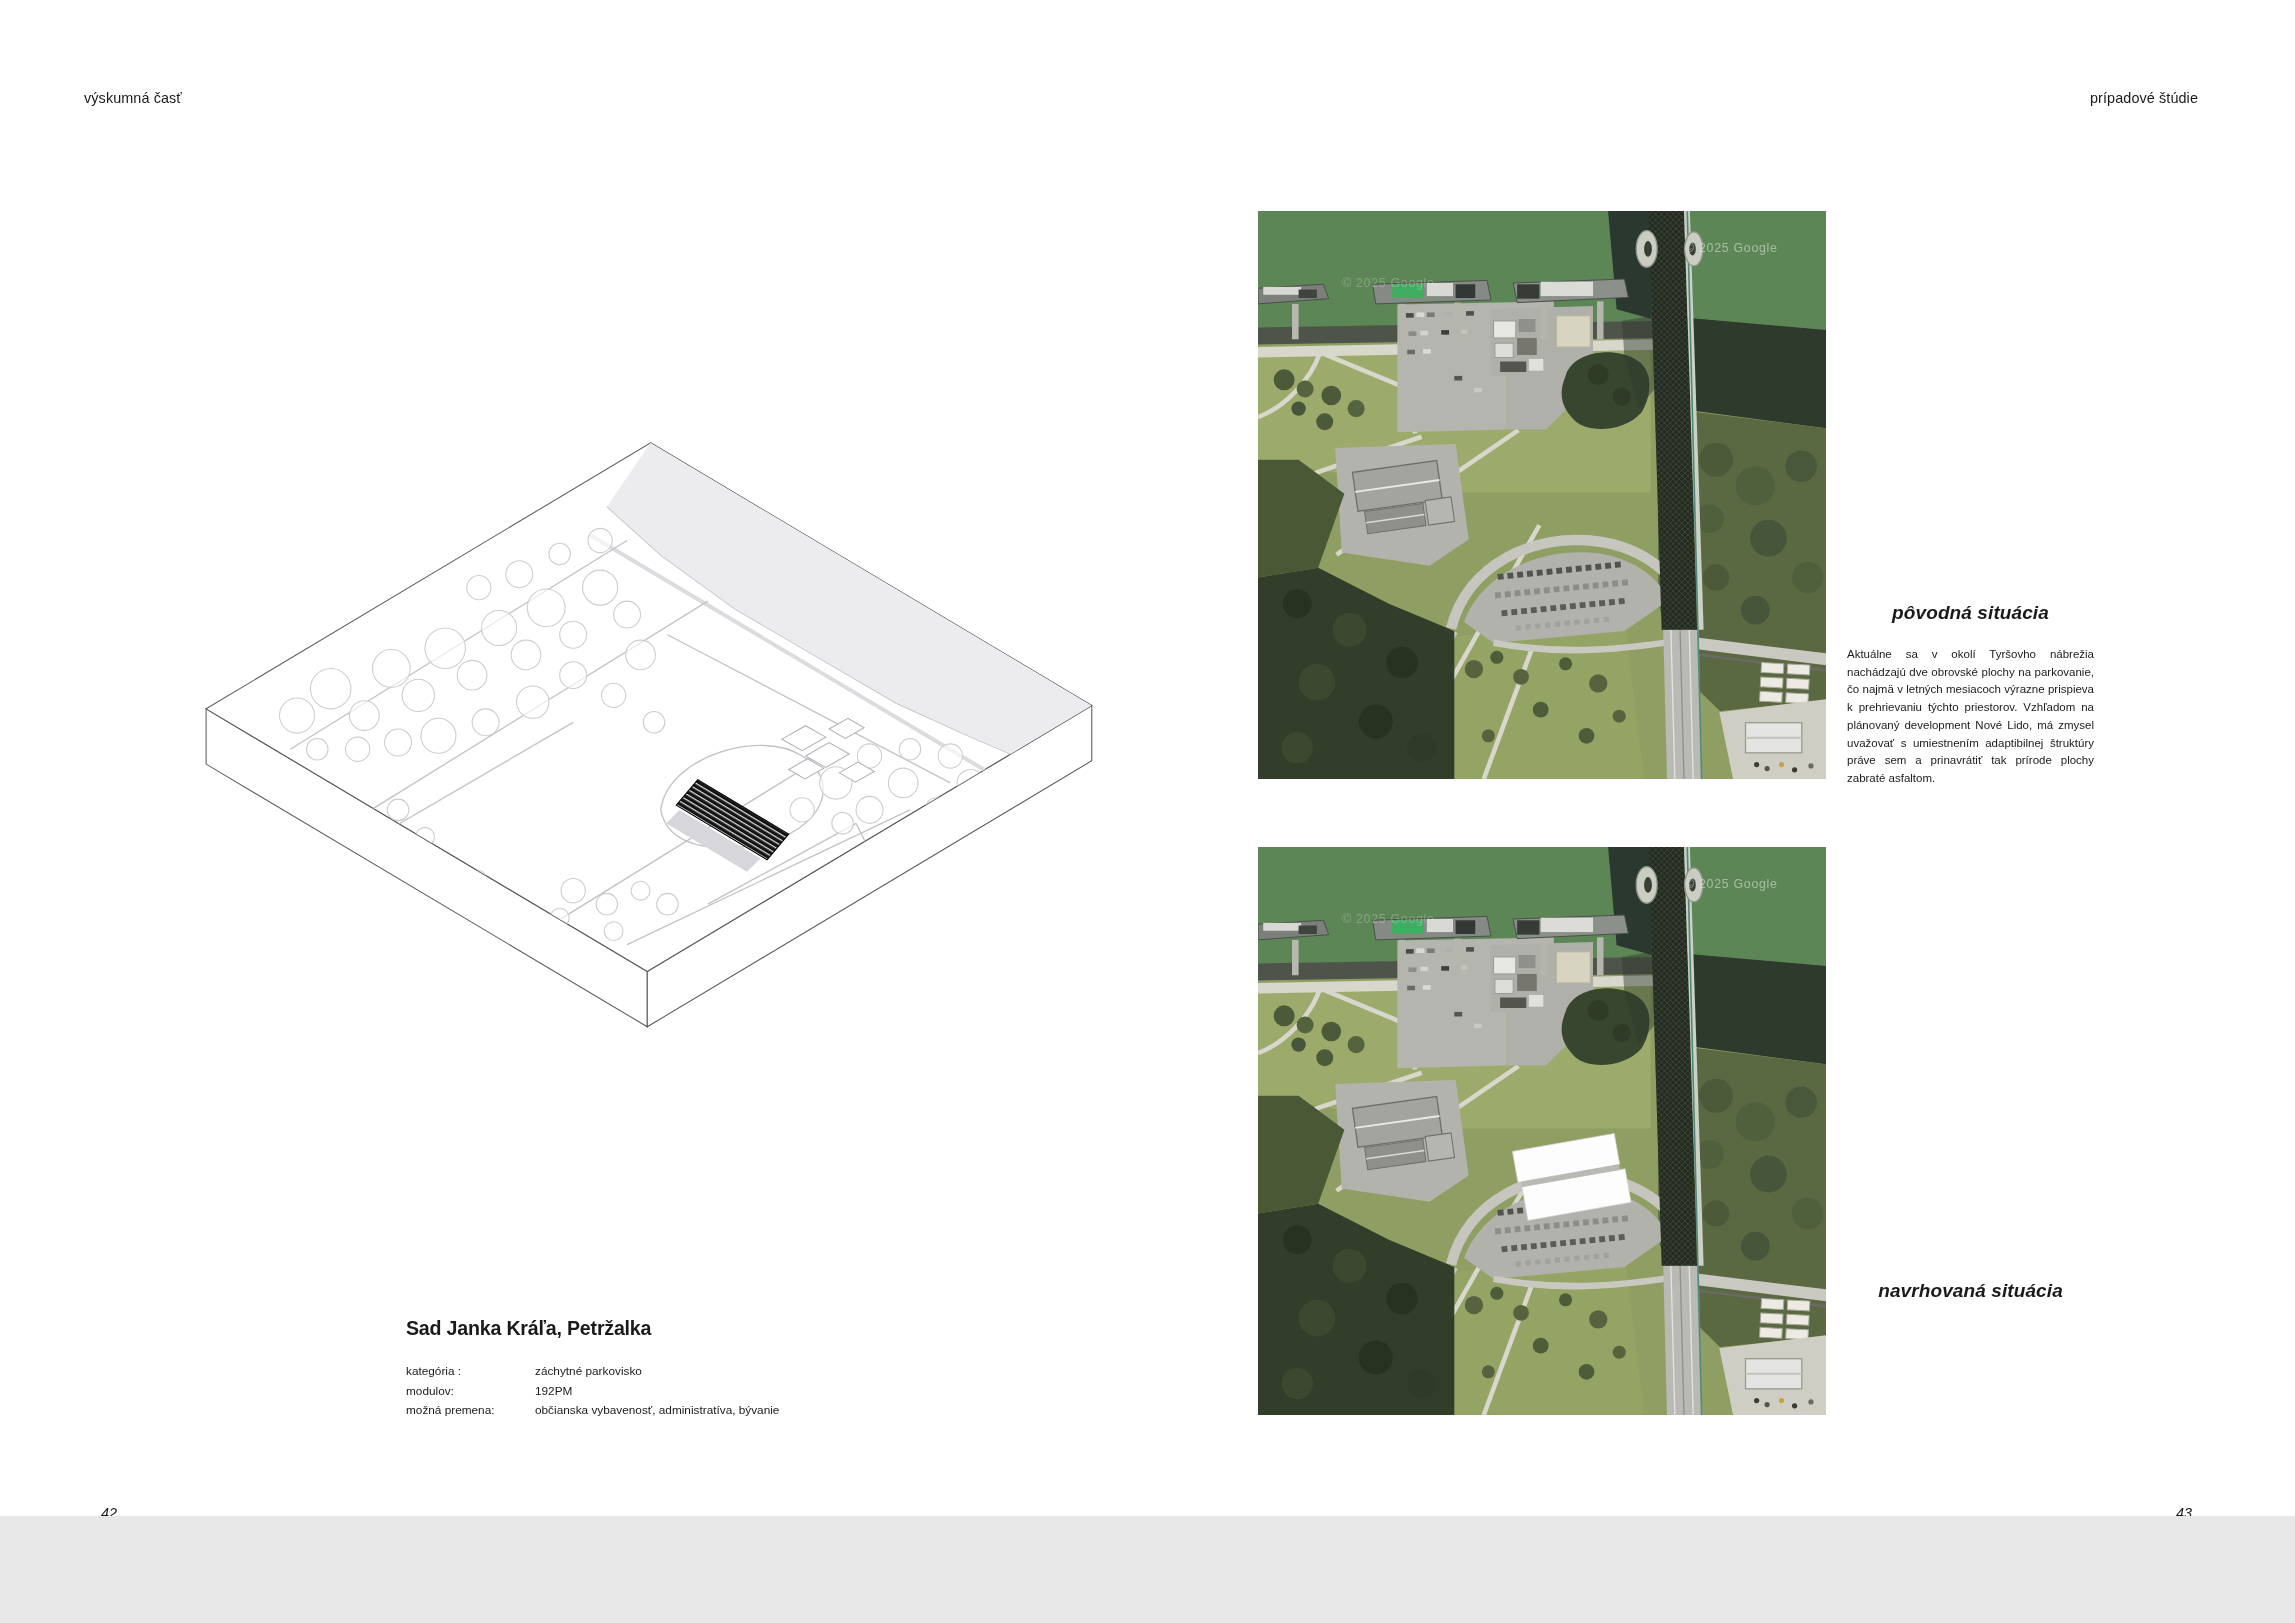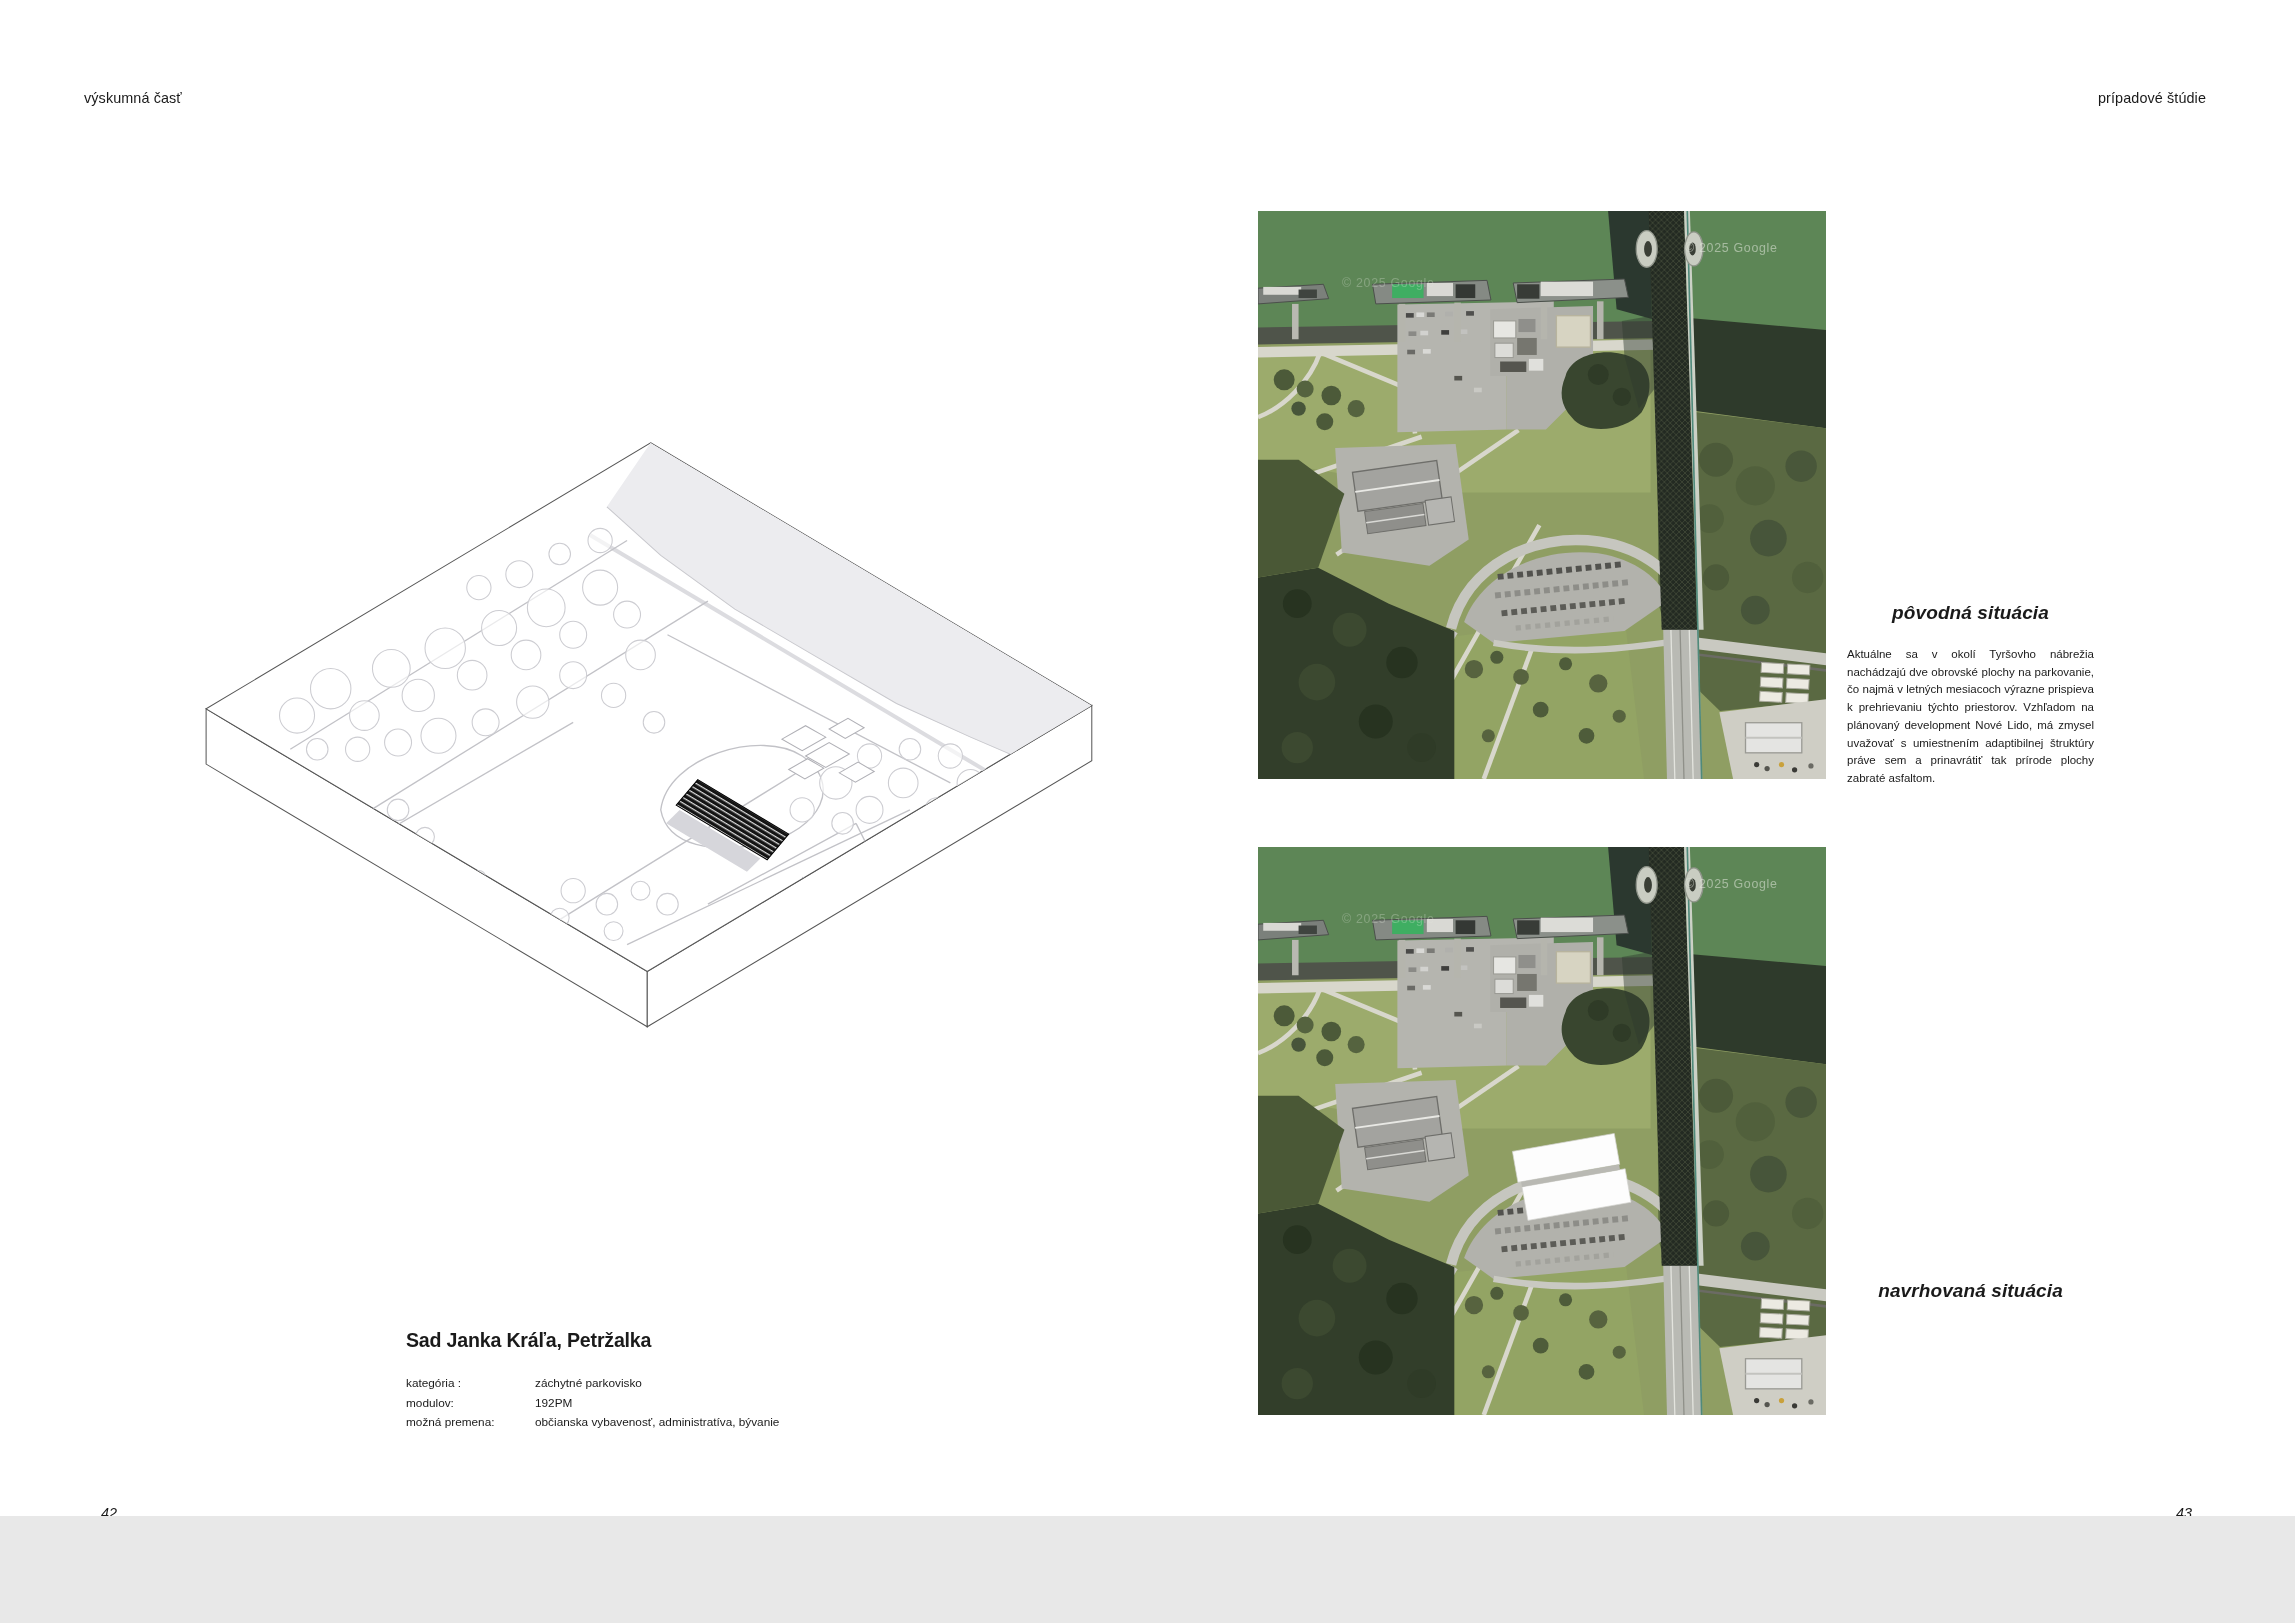--- a/index.html
+++ b/index.html
@@ -1,38 +1,38 @@
 <!DOCTYPE html>
 <html style="font-size:10.5px"><head>
 <meta charset="utf-8">
 <style>
   html,body{margin:0;padding:0;background:#e8e8e8;}
   .page{position:relative;width:2295px;height:1516px;background:#ffffff;overflow:hidden;
         font-family:"Liberation Sans",sans-serif;color:#1a1a1a;}
   .running-head{position:absolute;top:90px;font-size:14.4px;letter-spacing:0.1px;}
   .running-head.left{left:84px;}
-  .running-head.right{right:89px;text-align:center;}
+  .running-head.right{right:97px;text-align:center;}
   .axon-fig{position:absolute;left:196px;top:432px;width:916px;height:648px;}
   .aerial-fig{position:absolute;left:1258px;width:568px;height:568px;}
   .aerial-fig.top{top:211px;}
   .aerial-fig.bottom{top:847px;}
   .aerial-fig svg{display:block;width:568px;height:568px;}
   .map-watermark{position:absolute;font-size:12.4px;color:rgba(225,232,220,0.55);
         letter-spacing:0.7px;white-space:nowrap;pointer-events:none;text-align:center;}
   .map-watermark.tr{left:427px;top:30px;}
   .map-watermark.ml{left:84px;top:65px;opacity:0.55;}
   .caption{position:absolute;left:1847px;width:247px;}
   .caption.first{top:602px;}
   .caption.second{top:1280px;}
   .caption h3{margin:0 0 22px 0;text-align:center;font-size:19px;font-weight:700;
         font-style:italic;letter-spacing:0.1px;}
   .caption p{margin:0;font-size:11.5px;line-height:17.7px;text-align:justify;
         text-justify:inter-word;}
   .title-block{position:absolute;left:406px;top:1317px;width:471px;}
-  .project-title{margin:12px 0 22px 0;font-size:19.6px;font-weight:700;letter-spacing:-0.2px;}
+  .project-title{margin:0 0 22px 0;font-size:19.6px;font-weight:700;letter-spacing:-0.2px;}
   .meta-row{display:flex;font-size:11.8px;line-height:19.6px;}
   .meta-label{width:129px;flex:0 0 129px;}
   .meta-value{flex:1;}
   .pagenum{position:absolute;top:1505px;font-size:14.4px;font-style:italic;}
   .pagenum.left{left:101px;}
   .pagenum.right{left:2176px;}
 </style>
 </head>
 <body>
 

